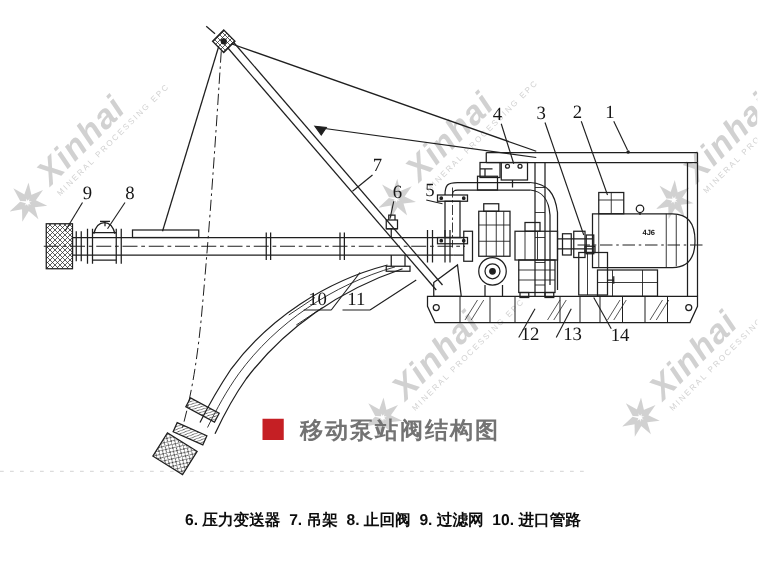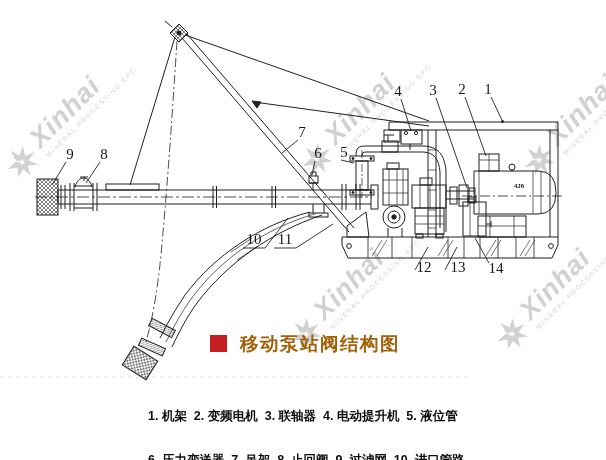--- a/index.html
+++ b/index.html
@@ -12,21 +12,21 @@
   .wm .name{font-size:27px;font-weight:bold;font-style:italic;letter-spacing:1px;}
   .wm .sub{font-size:6.5px;letter-spacing:1.6px;margin-top:2px;white-space:nowrap;}
   .star{flex:0 0 auto;}
   
   #draw{position:absolute;left:0;top:0;z-index:2;}
   .callout{font-family:"Liberation Serif",serif;font-size:15px;fill:#161616;}
   .tinylabel{font-family:"Liberation Sans",sans-serif;font-size:6px;font-weight:bold;fill:#111;}
   
   #caption{position:absolute;left:210px;top:331px;z-index:3;display:flex;align-items:center;gap:13px;}
   #caption .sq{width:17px;height:17px;background:#c51f24;}
-  #caption .t{font-size:18.5px;font-weight:bold;color:#a16207;letter-spacing:1.5px;white-space:nowrap;}
+  #caption .t{font-size:18.5px;font-weight:bold;color:#737373;letter-spacing:1.5px;white-space:nowrap;}
   #legend{position:absolute;left:148px;top:379px;z-index:3;color:#0d0d0d;font-weight:bold;
           font-size:12.5px;line-height:14.8px;white-space:pre;}
 </style>
 </head>
 <body>
 
 <div id="stage">
 
   <div class="wm" style="left:-12px;top:94px;">
     <svg class="star" width="34" height="34" viewBox="-17 -17 34 34">
@@ -307,18 +307,17 @@
       <text class="callout" x="496" y="273">14</text>
     </g>
   </svg>
 
   <div id="caption">
     <div class="sq"></div>
     <div class="t">移动泵站阀结构图</div>
   </div>
 
   <div id="legend">
-    <div>1. 机架  2. 变频电机  3. 联轴器  4. 电动提升机  5. 液位管</div>
     <div>6. 压力变送器  7. 吊架  8. 止回阀  9. 过滤网  10. 进口管路</div>
     
   </div>
 
 </div>
 
 </body></html>

